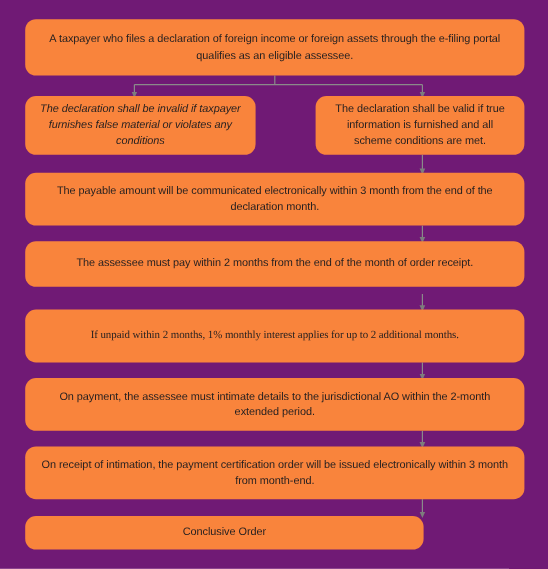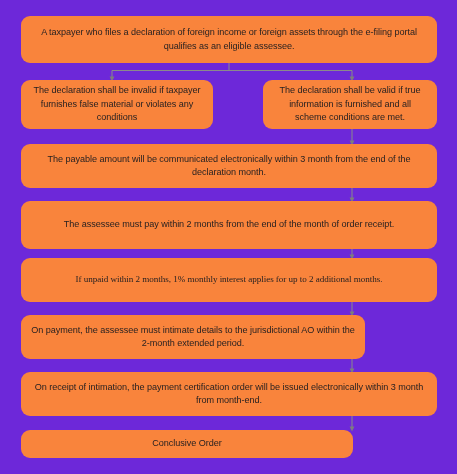--- a/index.html
+++ b/index.html
@@ -11,21 +11,21 @@
     width: 457px;
     height: 474px;
     font-family: "Liberation Sans", sans-serif;
     overflow: hidden;
   }
 
   #flowchart {
     position: relative;
     width: 457px;
     height: 474px;
-    background: #6d28d9;
+    background: #701a75;
   }
 
   .node {
     position: absolute;
     background: #F9843C;
     border-radius: 9px;
     box-sizing: border-box;
     display: flex;
     align-items: center;
     justify-content: center;
@@ -50,53 +50,54 @@
     width: 416px;
     height: 47px;
   }
 
   
   #node-invalid {
     left: 21px;
     top: 80px;
     width: 192px;
     height: 49px;
+    font-style: italic;
   }
   #node-valid {
     left: 263px;
     top: 80px;
     width: 174px;
     height: 49px;
   }
 
   
   #node-communication {
     left: 21px;
     top: 144px;
     width: 416px;
     height: 44px;
   }
   #node-payment-window {
     left: 21px;
     top: 201px;
     width: 416px;
-    height: 48px;
+    height: 38px;
     text-align: center;
   }
   #node-interest {
     left: 21px;
     top: 258px;
     width: 416px;
     height: 44px;
     font-family: Liberation Serif, serif;
   }
   #node-intimation {
     left: 21px;
     top: 315px;
-    width: 344px;
+    width: 416px;
     height: 44px;
   }
   #node-certification {
     left: 21px;
     top: 372px;
     width: 416px;
     height: 44px;
   }
   #node-conclusive {
     left: 21px;

